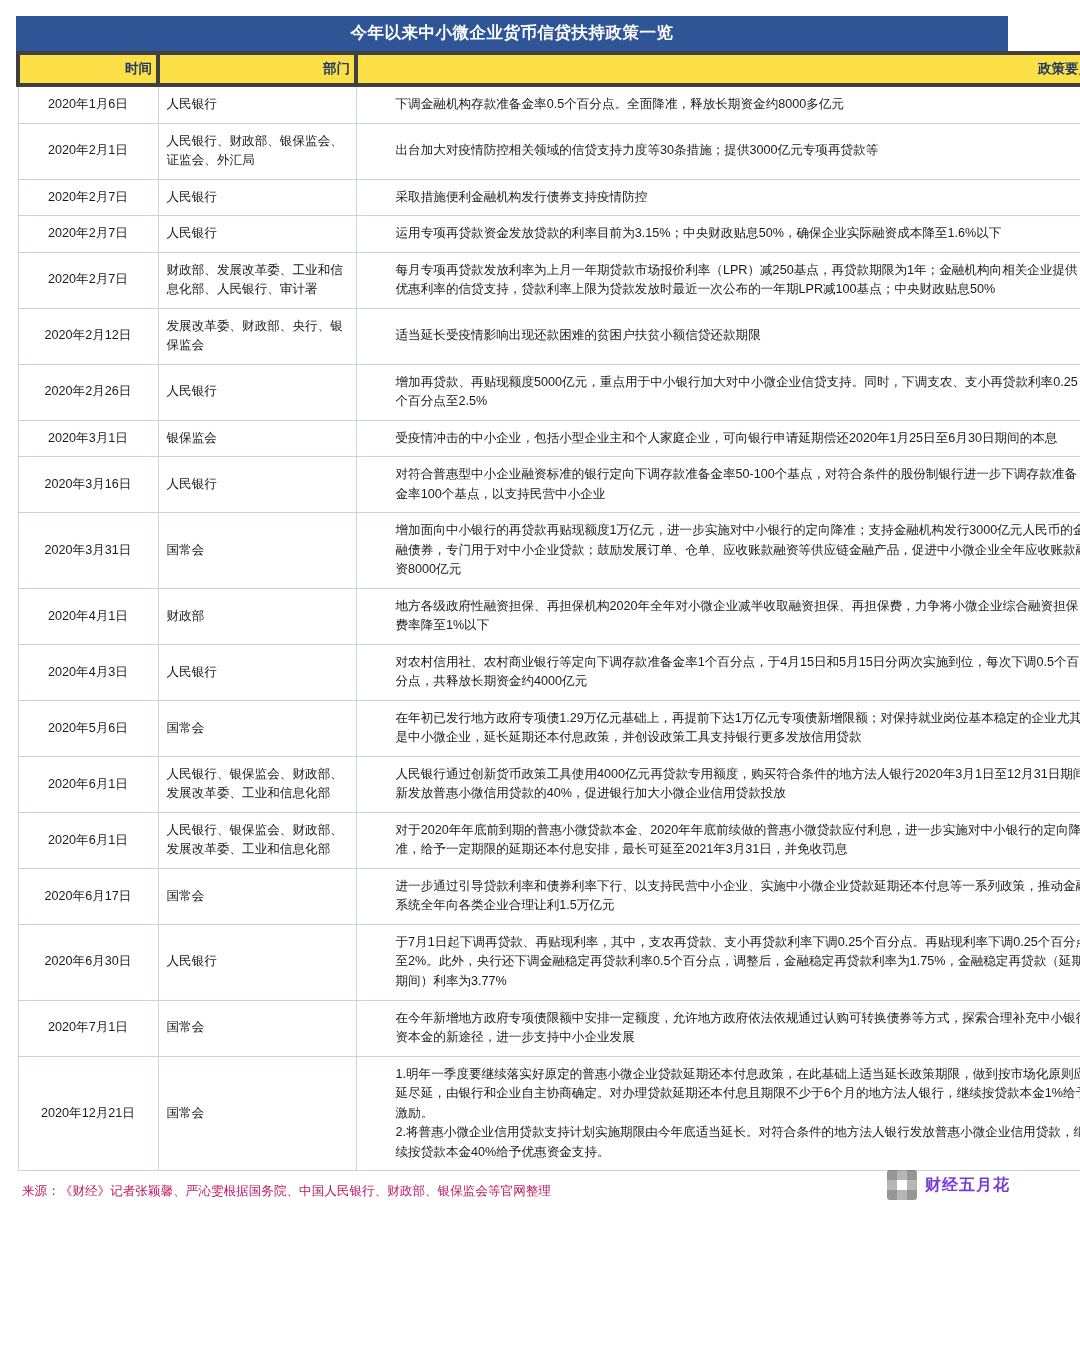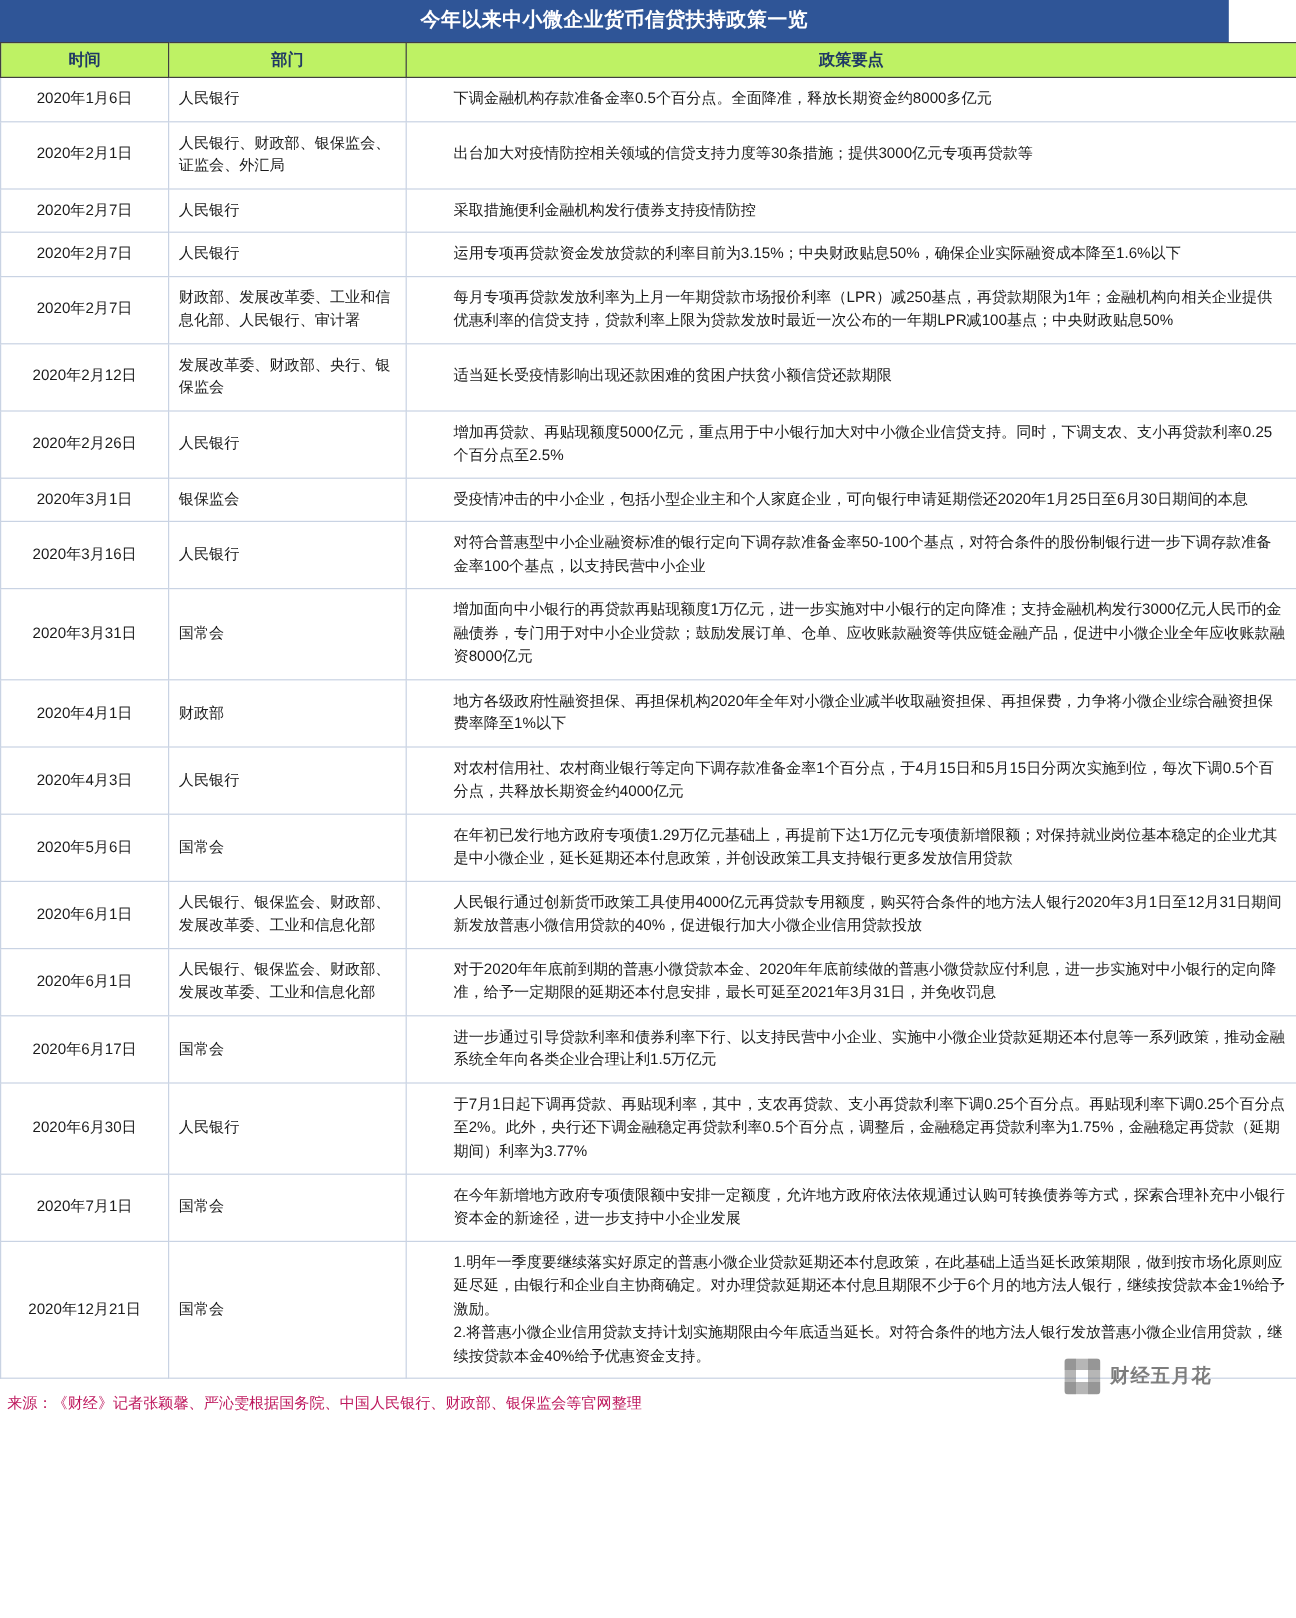--- a/index.html
+++ b/index.html
@@ -9,45 +9,45 @@
   body {
     width: 1080px;
     min-height: 1348px;
     background: #ffffff;
     font-family: "Liberation Sans", "DejaVu Sans", sans-serif;
     color: #1a1a1a;
   }
   .doc {
     width: 1024px;
     box-sizing: border-box;
-    padding: 0;
+    padding: 16px;
     position: relative;
   }
   .title-bar {
     background: #2f5597;
     color: #ffffff;
     text-align: center;
     font-size: 16.5px;
     font-weight: bold;
     letter-spacing: 0.5px;
     padding: 6px 0 7px 0;
   }
   table.policy {
     border-collapse: collapse;
     width: 1080px;
     table-layout: fixed;
   }
   table.policy th {
-    background: #bef264;
+    background: #fde047;
     color: #1f3864;
     font-size: 13.5px;
     font-weight: bold;
-    border: 1px solid #404040;
+    border: 4px solid #404040;
     padding: 5px 4px;
-    text-align: center;
+    text-align: right;
   }
   table.policy td {
     border: 1px solid #c9d3e3;
     font-size: 12.6px;
     line-height: 1.55;
     padding: 8px 8px;
     vertical-align: middle;
     color: #1a1a1a;
   }
   td.c-time {
@@ -87,21 +87,21 @@
       linear-gradient(to right, #6f6f6f 0 33%, transparent 33% 66%, #6f6f6f 66% 100%),
       linear-gradient(to bottom, #6f6f6f 0 33%, transparent 33% 66%, #6f6f6f 66% 100%);
     background-blend-mode: multiply;
     border-radius: 3px;
     filter: blur(0.3px);
     opacity: 0.55;
   }
   .stamp .stamp-text {
     font-size: 16px;
     font-weight: bold;
-    color: #737373;
+    color: #6d28d9;
     letter-spacing: 1px;
     font-family: "DejaVu Serif", serif;
   }
   .para {
     display: block;
     margin-left: 31px;
   }
 </style>
 </head>
 <body>

